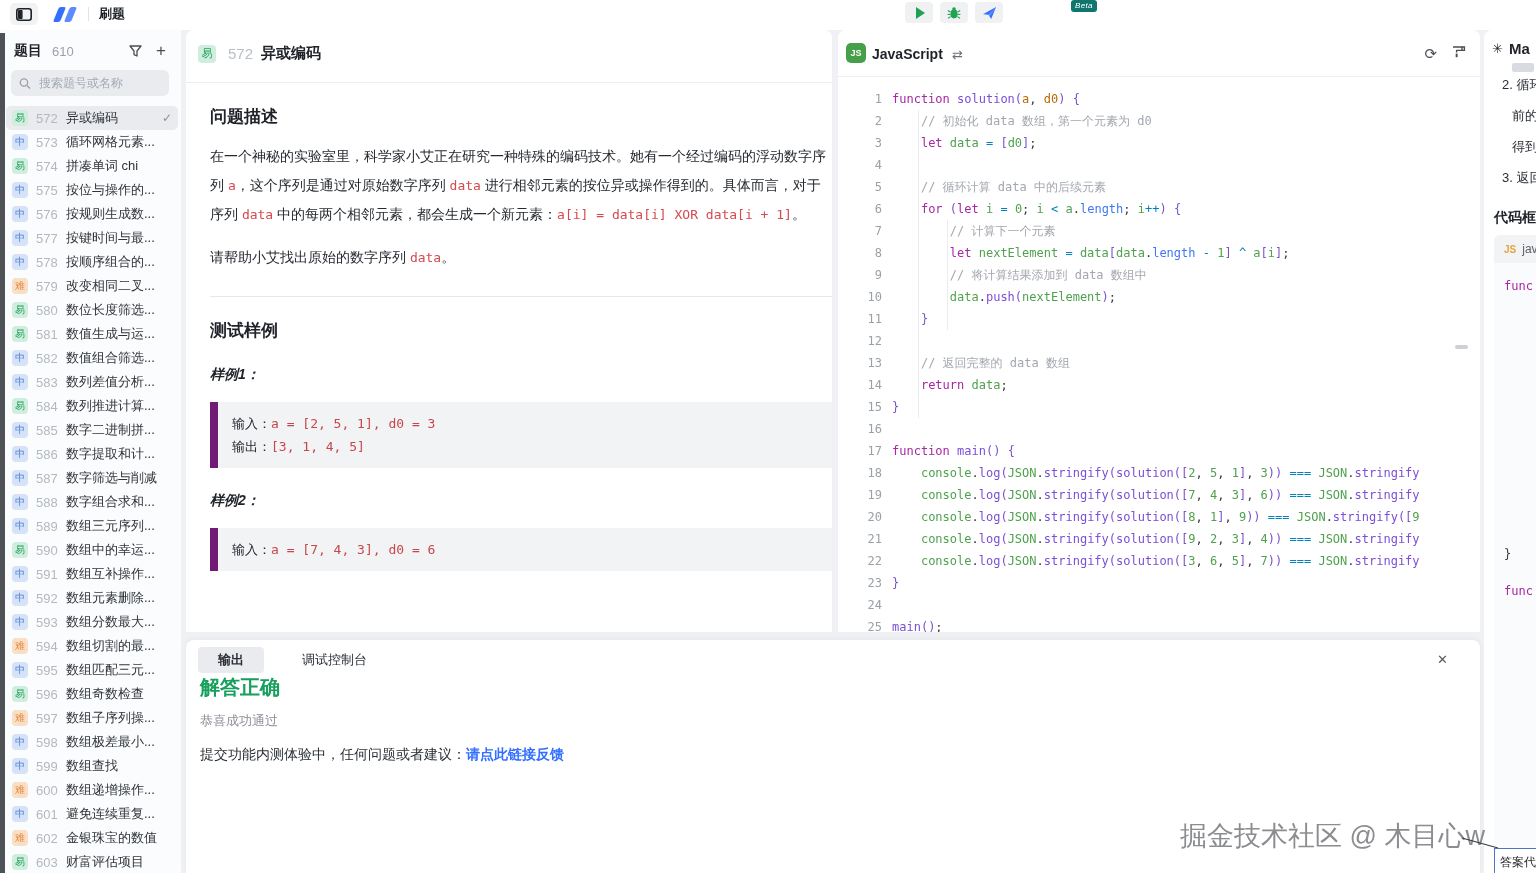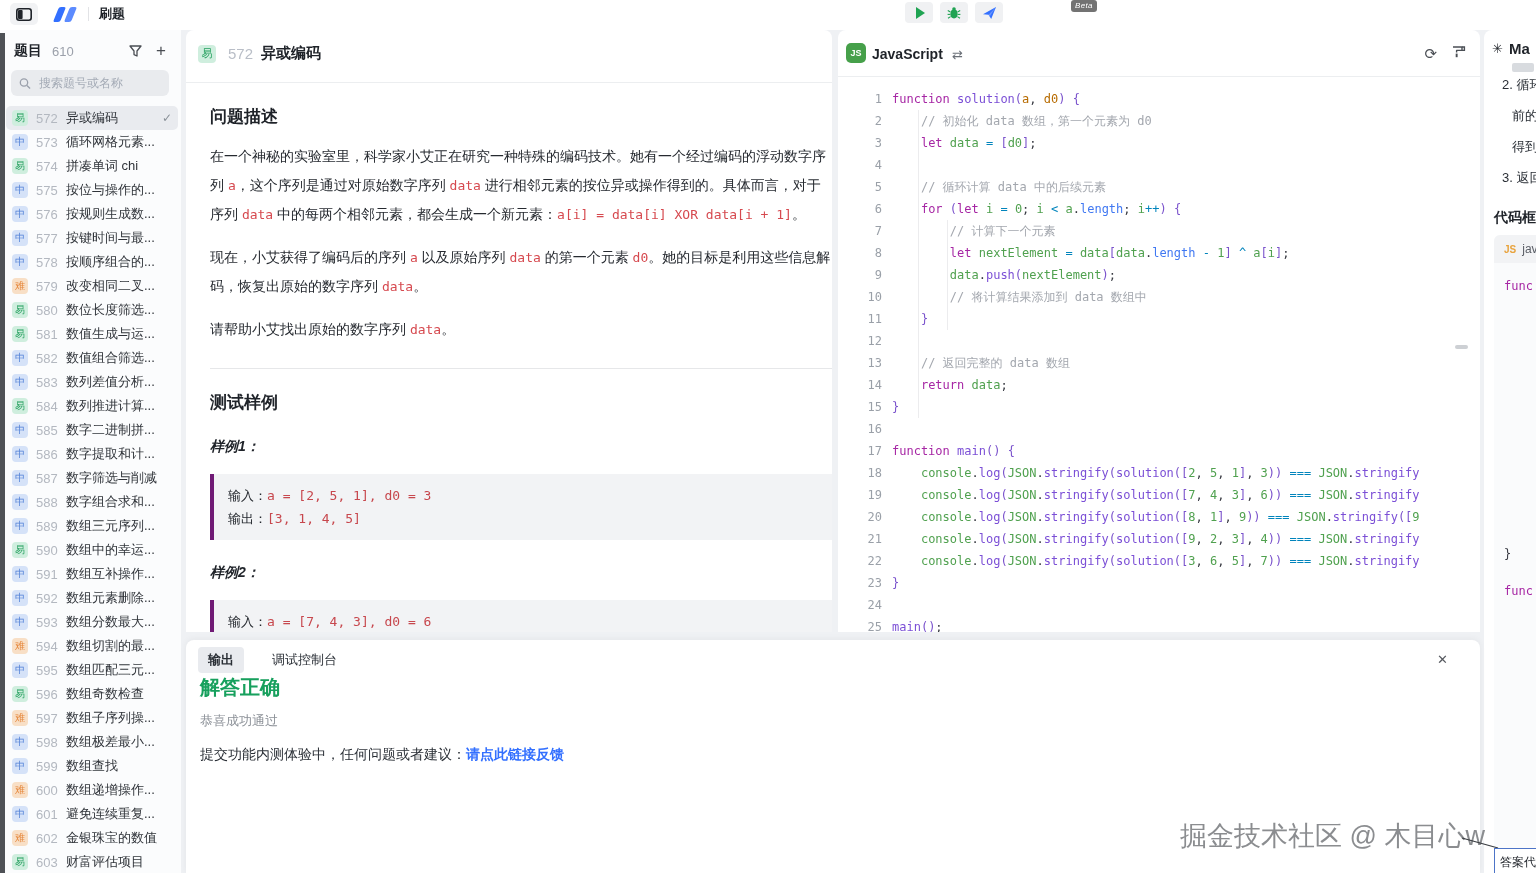--- a/index.html
+++ b/index.html
@@ -14,21 +14,21 @@
   .tb-left{position:absolute;left:10px;top:2px;display:flex;align-items:center;gap:10px;height:24px;}
   .tb-toggle{width:28px;height:22px;background:#f1f2f4;border-radius:5px;display:flex;align-items:center;justify-content:center;}
   .logo{display:flex;gap:4px;margin-left:8px;}
   .logo i{display:block;width:7px;height:15px;background:#3370ff;border-radius:2px;transform:skewX(-22deg);}
   .logo i:last-child{background:#5c8bff;}
   .tb-div{width:1px;height:14px;background:#e2e3e6;margin-left:4px;}
   .tb-label{font-size:13px;font-weight:600;color:#1f2329;}
   .tb-center{position:absolute;left:905px;top:2px;display:flex;gap:7px;}
   .tb-btn{width:28px;height:21px;background:#f0f1f3;border-radius:4px;display:flex;align-items:center;justify-content:center;position:relative;}
   .play-tri{width:0;height:0;border-left:9px solid #1fa352;border-top:6px solid transparent;border-bottom:6px solid transparent;margin-left:2px;}
-  .beta-badge{position:absolute;left:96px;top:-2px;background:#737373;color:#fff;font-size:8px;padding:1px 4px 2px;border-radius:3px;letter-spacing:.3px;font-style:italic;}
+  .beta-badge{position:absolute;left:96px;top:-2px;background:#0f766e;color:#fff;font-size:8px;padding:1px 4px 2px;border-radius:3px;letter-spacing:.3px;font-style:italic;}
   
   .window-edge{position:absolute;left:0;top:33px;width:5px;height:840px;background:#4e5156;z-index:6;}
   .sidebar{position:absolute;left:0;top:30px;width:181px;height:843px;background:#fbfcfd;overflow:hidden;}
   .sb-head{position:absolute;left:14px;top:12px;display:flex;align-items:center;width:152px;}
   .sb-title{font-size:14px;font-weight:700;}
   .sb-count{font-size:13px;color:#9ba0aa;margin-left:10px;flex:1;}
   .sb-ico{color:#494d53;margin-left:12px;display:flex;align-items:center;}
   .sb-plus{font-size:17px;color:#494d53;margin-left:14px;line-height:14px;}
   .sb-search{position:absolute;left:11px;top:40px;width:158px;height:26px;background:#e9ebee;border-radius:6px;display:flex;align-items:center;padding:0 8px;box-sizing:border-box;}
   .sb-search input{border:0;background:transparent;outline:none;font-size:12px;color:#333;width:120px;margin-left:6px;font-family:inherit;}
@@ -54,21 +54,21 @@
   .pp-badge{width:18px;height:18px;border-radius:4px;background:#cfeede;color:#26a05f;font-size:11px;display:flex;align-items:center;justify-content:center;}
   .pp-num{font-size:15px;color:#b9bec7;margin-left:4px;}
   .pp-title{font-size:15px;font-weight:700;color:#1f2329;}
   .pp-divider{position:absolute;left:0;top:52px;width:646px;height:1px;background:#eceef0;}
   .pp-content{position:absolute;left:0;top:53px;width:622px;height:549px;padding:0 22px 0 24px;box-sizing:content-box;overflow:hidden;}
   .h2{font-size:17px;font-weight:700;color:#1f2329;margin:22px 0 4px;}
   .desc-p{font-size:14px;line-height:29px;color:#262a30;margin:14px 0;}
   .icode{font-family:"DejaVu Sans Mono","Liberation Mono",monospace;font-size:13px;color:#d6494f;}
   .sec-hr{border:0;border-top:1px solid #e6e7e9;margin:24px 0 0;}
   .ex-label{font-size:14px;font-weight:700;font-style:italic;color:#1f2329;margin:24px 0 18px;}
-  .ex-block{background:#f2f3f5;border-left:4px solid #701a75;padding:10px 14px;font-size:13px;line-height:23px;margin:0 0 6px;}
+  .ex-block{background:#f2f3f5;border-left:8px solid #701a75;padding:10px 14px;font-size:13px;line-height:23px;margin:0 0 6px;}
   .ex-io{color:#24282e;}
   .ex-code{font-family:"DejaVu Sans Mono","Liberation Mono",monospace;color:#c7474d;}
   
   .ep-head{position:absolute;left:0;top:0;width:642px;height:46px;}
   .ep-lang-ico{position:absolute;left:8px;top:13px;width:20px;height:20px;border-radius:5px;background:#46a04a;color:#fff;font-size:9px;font-weight:700;display:flex;align-items:center;justify-content:center;}
   .ep-lang{position:absolute;left:34px;top:16px;font-size:14px;font-weight:700;color:#1f2329;}
   .ep-swap{position:absolute;left:114px;top:17px;font-size:13px;color:#6b7078;}
   .ep-actions{position:absolute;right:14px;top:15px;display:flex;gap:14px;color:#4a4e54;font-size:15px;}
   .ep-divider{position:absolute;left:0;top:46px;width:642px;height:1px;background:#eceef0;}
   .ep-code{position:absolute;left:0;top:58px;width:642px;}
@@ -92,21 +92,21 @@
   .rp-indent{font-size:13px;color:#2a2f36;margin:0 0 13px 28px;white-space:nowrap;}
   .rp-heading{font-size:14px;font-weight:700;color:#1f2329;margin:22px 0 0 10px;white-space:nowrap;}
   .rp-codeblock{position:absolute;left:10px;top:205px;right:0;bottom:10px;background:#fafbfc;border-radius:6px 0 0 6px;overflow:hidden;}
   .rp-cb-head{height:28px;background:#f2f3f5;display:flex;align-items:center;gap:6px;padding-left:10px;white-space:nowrap;}
   .rp-js{font-size:10px;font-weight:700;color:#e8a33d;}
   .rp-jav{font-size:12px;color:#5a5e66;}
   .rp-codeline{position:absolute;left:10px;font-family:"DejaVu Sans Mono","Liberation Mono",monospace;font-size:12px;white-space:nowrap;}
   .rp-kw{color:#a626a4;} .rp-pl{color:#383a42;}
   
   .op-tabs{position:absolute;left:12px;top:7px;display:flex;align-items:center;gap:18px;}
-  .op-tab{font-size:13px;color:#2a2f36;padding:4px 10px;border-radius:4px;}
+  .op-tab{font-size:13px;color:#2a2f36;padding:4px 20px;border-radius:4px;}
   .op-tab.active{background:#e9ebef;font-weight:700;}
   .op-close{position:absolute;right:32px;top:12px;font-size:13px;color:#55585e;}
   .op-result{position:absolute;left:14px;top:34px;font-size:20px;font-weight:600;color:#17a05d;}
   .op-sub{position:absolute;left:14px;top:72px;font-size:13px;color:#8b9097;}
   .op-feedback{position:absolute;left:14px;top:106px;font-size:14px;color:#2a2f36;}
   .op-feedback a{color:#3370ff;text-decoration:none;font-weight:700;}
   
   .watermark{position:absolute;left:1180px;top:818px;width:290px;text-align:right;font-size:27px;color:#8b8d90;text-shadow:1px 1px 0 rgba(255,255,255,.85);z-index:8;white-space:nowrap;pointer-events:none;}
   .wm-line{position:absolute;z-index:8;pointer-events:none;}
   .answer-tab{position:absolute;left:1494px;top:848px;width:46px;height:28px;background:#fff;border:1px solid #4d74c7;box-sizing:border-box;z-index:9;display:flex;align-items:center;padding-left:5px;font-size:12px;color:#1f2329;white-space:nowrap;overflow:hidden;}
@@ -346,21 +346,20 @@
   <div class="pp-head">
     <span class="pp-badge">易</span>
     <span class="pp-num">572</span>
     <span class="pp-title">异或编码</span>
   </div>
   <div class="pp-divider"></div>
   <div class="pp-content">
     <div class="h2">问题描述</div>
     <div>
         <p class="desc-p"><span>在一个神秘的实验室里，科学家小艾正在研究一种特殊的编码技术。她有一个经过编码的浮动数字序列 </span><code class="icode">a</code><span>，这个序列是通过对原始数字序列 </span><code class="icode">data</code><span> 进行相邻元素的按位异或操作得到的。具体而言，对于序列 </span><code class="icode">data</code><span> 中的每两个相邻元素，都会生成一个新元素：</span><code class="icode">a[i] = data[i] XOR data[i + 1]</code><span>。</span></p>
-        <p class="desc-p"><span>现在，小艾获得了编码后的序列 </span><code class="icode">a</code><span> 以及原始序列 </span><code class="icode">data</code><span> 的第一个元素 </span><code class="icode">d0</code><span>。她的目标是利用这些信息解码，恢复出原始的数字序列 </span><code class="icode">data</code><span>。</span></p>
         <p class="desc-p"><span>请帮助小艾找出原始的数字序列 </span><code class="icode">data</code><span>。</span></p>
       </div>
     <hr class="sec-hr">
     <div class="h2">测试样例</div>
     <div>
         <div class="ex-label">样例1：</div>
         <div class="ex-block">
           <div class="ex-line"><span class="ex-io">输入：</span><code class="ex-code">a = [2, 5, 1], d0 = 3</code></div>
           <div class="ex-line"><span class="ex-io">输出：</span><code class="ex-code">[3, 1, 4, 5]</code></div>
         </div>
@@ -419,22 +418,22 @@
       </div>
     <div class="codecol">
         <div class="cl"><span class="tk-kw">function </span><span class="tk-fn">solution</span><span class="tk-pun">(</span><span class="tk-par">a</span><span class="tk-txt">, </span><span class="tk-par">d0</span><span class="tk-pun">)</span><span class="tk-txt"> </span><span class="tk-pun">{</span></div>
         <div class="cl"><span class="tk-txt">    </span><span class="tk-cmt">// 初始化 data 数组，第一个元素为 d0</span></div>
         <div class="cl"><span class="tk-txt">    </span><span class="tk-kw">let </span><span class="tk-var">data</span><span class="tk-op"> = </span><span class="tk-pun">[</span><span class="tk-var">d0</span><span class="tk-pun">]</span><span class="tk-txt">;</span></div>
         <div class="cl"> </div>
         <div class="cl"><span class="tk-txt">    </span><span class="tk-cmt">// 循环计算 data 中的后续元素</span></div>
         <div class="cl"><span class="tk-txt">    </span><span class="tk-kw">for </span><span class="tk-pun">(</span><span class="tk-kw">let </span><span class="tk-var">i</span><span class="tk-op"> = </span><span class="tk-num">0</span><span class="tk-txt">; </span><span class="tk-var">i</span><span class="tk-op"> &lt; </span><span class="tk-var">a</span><span class="tk-txt">.</span><span class="tk-prop">length</span><span class="tk-txt">; </span><span class="tk-var">i</span><span class="tk-op">++</span><span class="tk-pun">)</span><span class="tk-txt"> </span><span class="tk-pun">{</span></div>
         <div class="cl"><span class="tk-txt">        </span><span class="tk-cmt">// 计算下一个元素</span></div>
         <div class="cl"><span class="tk-txt">        </span><span class="tk-kw">let </span><span class="tk-var">nextElement</span><span class="tk-op"> = </span><span class="tk-var">data</span><span class="tk-pun">[</span><span class="tk-var">data</span><span class="tk-txt">.</span><span class="tk-prop">length</span><span class="tk-op"> - </span><span class="tk-num">1</span><span class="tk-pun">]</span><span class="tk-op"> ^ </span><span class="tk-var">a</span><span class="tk-pun">[</span><span class="tk-var">i</span><span class="tk-pun">]</span><span class="tk-txt">;</span></div>
+        <div class="cl"><span class="tk-txt">        </span><span class="tk-cmt">// 将计算结果添加到 data 数组中</span></div>
         <div class="cl"><span class="tk-txt">        </span><span class="tk-var">data</span><span class="tk-txt">.</span><span class="tk-fn">push</span><span class="tk-pun">(</span><span class="tk-var">nextElement</span><span class="tk-pun">)</span><span class="tk-txt">;</span></div>
-        <div class="cl"><span class="tk-txt">        </span><span class="tk-cmt">// 将计算结果添加到 data 数组中</span></div>
         <div class="cl"><span class="tk-txt">    </span><span class="tk-pun">}</span></div>
         <div class="cl"> </div>
         <div class="cl"><span class="tk-txt">    </span><span class="tk-cmt">// 返回完整的 data 数组</span></div>
         <div class="cl"><span class="tk-txt">    </span><span class="tk-kw">return </span><span class="tk-var">data</span><span class="tk-txt">;</span></div>
         <div class="cl"><span class="tk-pun">}</span></div>
         <div class="cl"> </div>
         <div class="cl"><span class="tk-kw">function </span><span class="tk-fn">main</span><span class="tk-pun">()</span><span class="tk-txt"> </span><span class="tk-pun">{</span></div>
         <div class="cl"><span class="tk-txt">    </span><span class="tk-var">console</span><span class="tk-txt">.</span><span class="tk-fn">log</span><span class="tk-pun">(</span><span class="tk-var">JSON</span><span class="tk-txt">.</span><span class="tk-fn">stringify</span><span class="tk-pun">(</span><span class="tk-fn">solution</span><span class="tk-pun">([</span><span class="tk-num">2</span><span class="tk-txt">, </span><span class="tk-num">5</span><span class="tk-txt">, </span><span class="tk-num">1</span><span class="tk-pun">]</span><span class="tk-txt">, </span><span class="tk-num">3</span><span class="tk-pun">))</span><span class="tk-op"> === </span><span class="tk-var">JSON</span><span class="tk-txt">.</span><span class="tk-fn">stringify</span></div>
         <div class="cl"><span class="tk-txt">    </span><span class="tk-var">console</span><span class="tk-txt">.</span><span class="tk-fn">log</span><span class="tk-pun">(</span><span class="tk-var">JSON</span><span class="tk-txt">.</span><span class="tk-fn">stringify</span><span class="tk-pun">(</span><span class="tk-fn">solution</span><span class="tk-pun">([</span><span class="tk-num">7</span><span class="tk-txt">, </span><span class="tk-num">4</span><span class="tk-txt">, </span><span class="tk-num">3</span><span class="tk-pun">]</span><span class="tk-txt">, </span><span class="tk-num">6</span><span class="tk-pun">))</span><span class="tk-op"> === </span><span class="tk-var">JSON</span><span class="tk-txt">.</span><span class="tk-fn">stringify</span></div>
         <div class="cl"><span class="tk-txt">    </span><span class="tk-var">console</span><span class="tk-txt">.</span><span class="tk-fn">log</span><span class="tk-pun">(</span><span class="tk-var">JSON</span><span class="tk-txt">.</span><span class="tk-fn">stringify</span><span class="tk-pun">(</span><span class="tk-fn">solution</span><span class="tk-pun">([</span><span class="tk-num">8</span><span class="tk-txt">, </span><span class="tk-num">1</span><span class="tk-pun">]</span><span class="tk-txt">, </span><span class="tk-num">9</span><span class="tk-pun">))</span><span class="tk-op"> === </span><span class="tk-var">JSON</span><span class="tk-txt">.</span><span class="tk-fn">stringify</span><span class="tk-pun">([</span><span class="tk-num">9</span></div>

